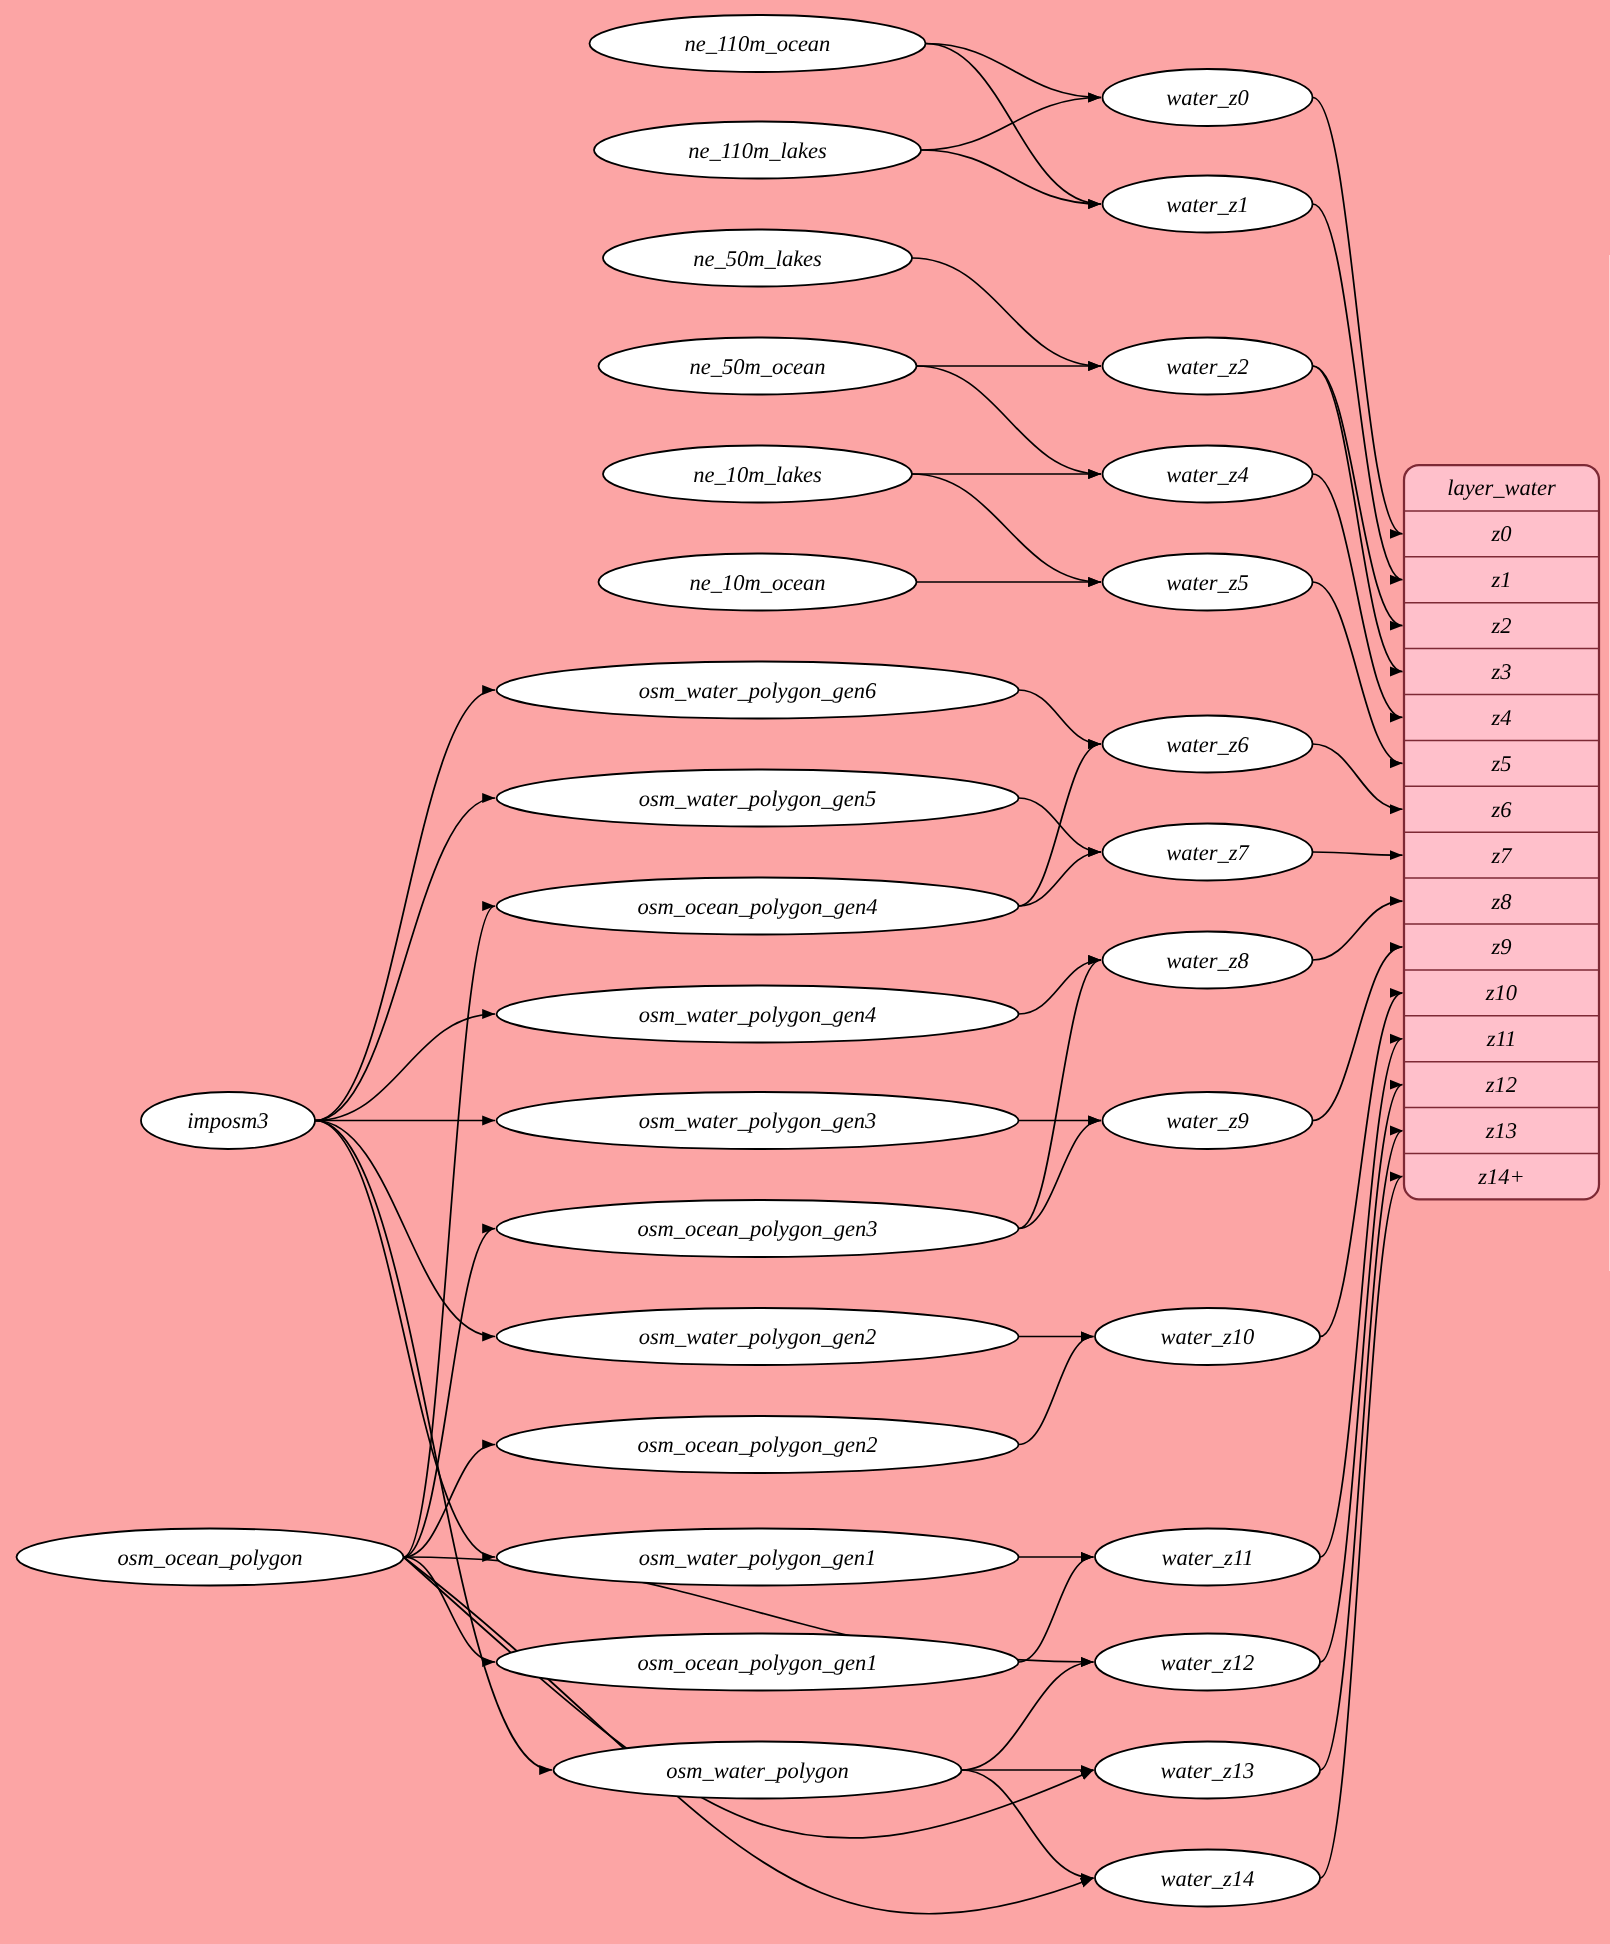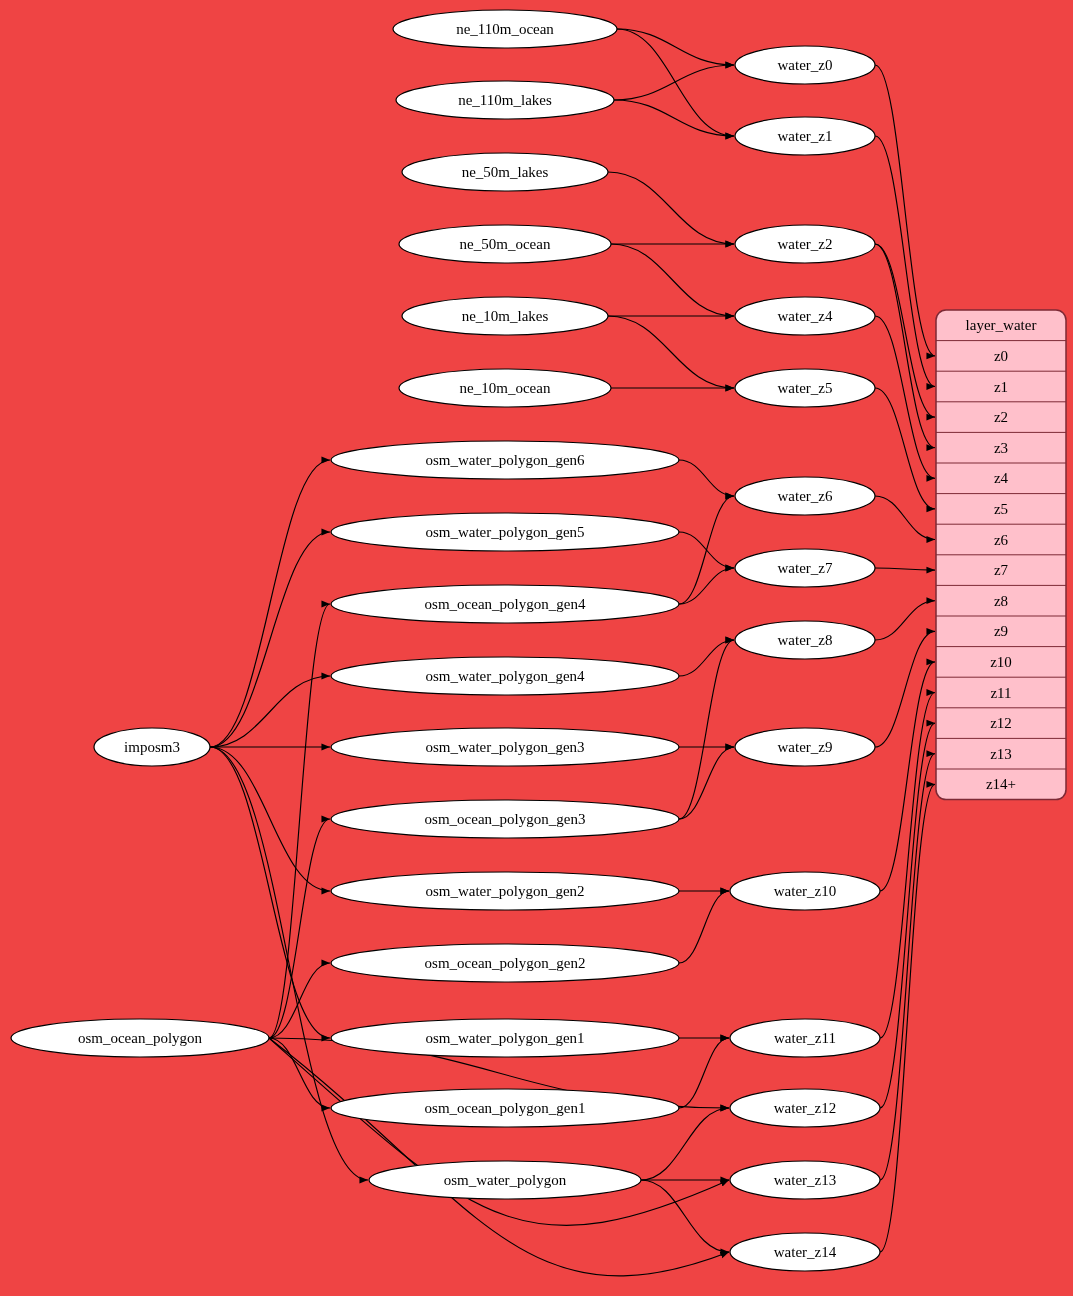--- a/index.html
+++ b/index.html
@@ -1,16 +1,16 @@
 <!DOCTYPE html>
 <html><head>
 <meta charset="utf-8">
 <style>
   html,body{margin:0;padding:0;background:#ffffff;}
-  .canvas{position:relative;width:1073px;height:1296px;background:#ef4444;overflow:hidden;}
+  .canvas{position:relative;width:1073px;height:1296px;background:#fca5a5;overflow:hidden;font-style:italic;}
   svg text{
     font-family:"Liberation Serif","DejaVu Serif",serif;
     font-size:15px;
     fill:#000000;
   }
   svg text.record-header{font-size:15px;}
 </style>
 </head>
 <body>
 

